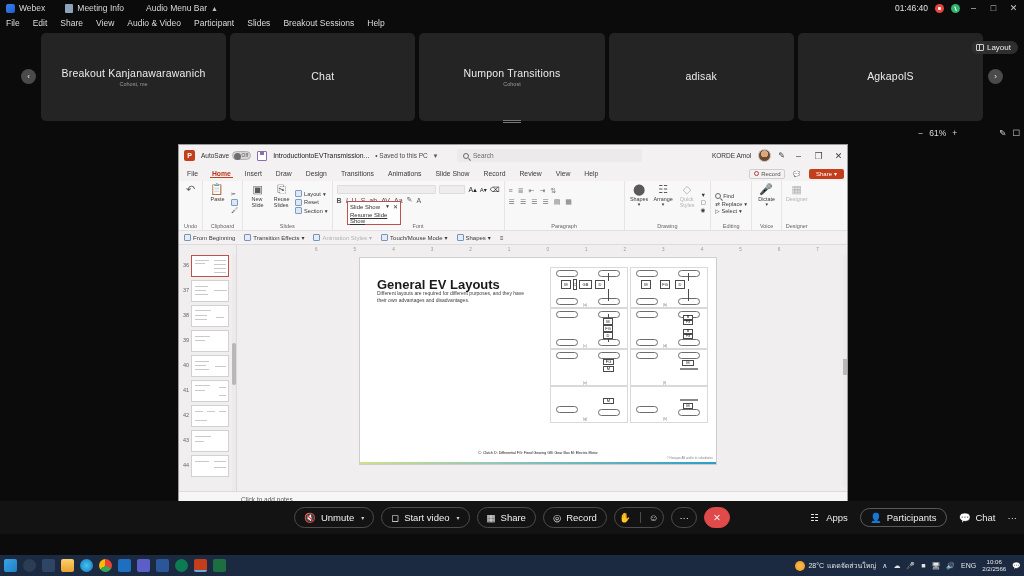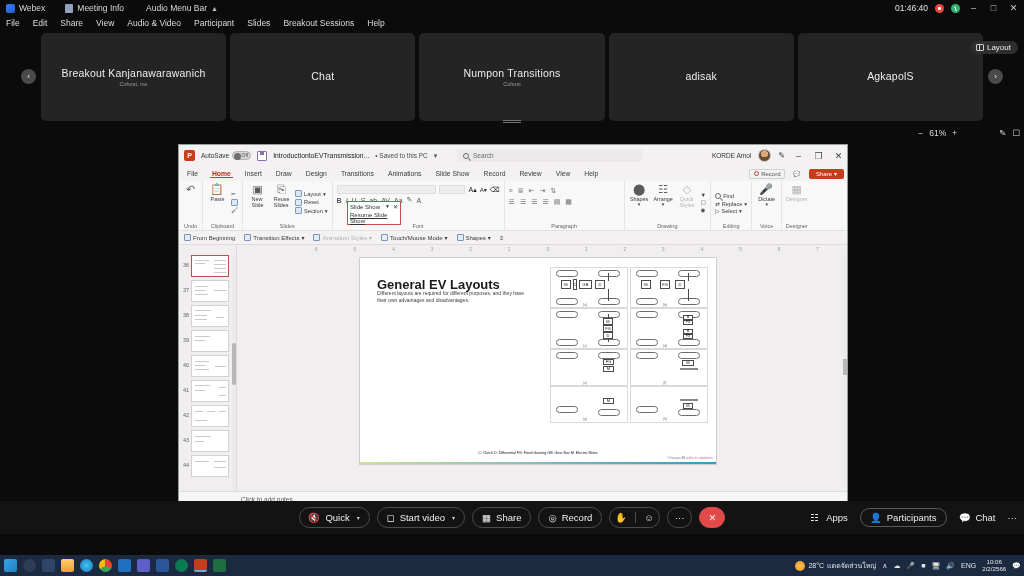--- a/index.html
+++ b/index.html
@@ -905,21 +905,21 @@
           <span>Basics of Electrical Machines</span>
         </span>
         <span class="pf-right">© Hexagon AB and/or its subsidiaries</span>
         <span class="pf-bar"></span>
       </div>
     </div>
 
     <div class="wx-controls">
       <div class="ctl">
         <span>🔇</span>
-        <span>Quick</span>
+        <span>Unmute</span>
         <span class="chev">▾</span>
       </div>
       <div class="ctl">
         <span>◻</span>
         <span>Start video</span>
         <span class="chev">▾</span>
       </div>
       <div class="ctl">
         <span>▦</span>
         <span>Share</span>

